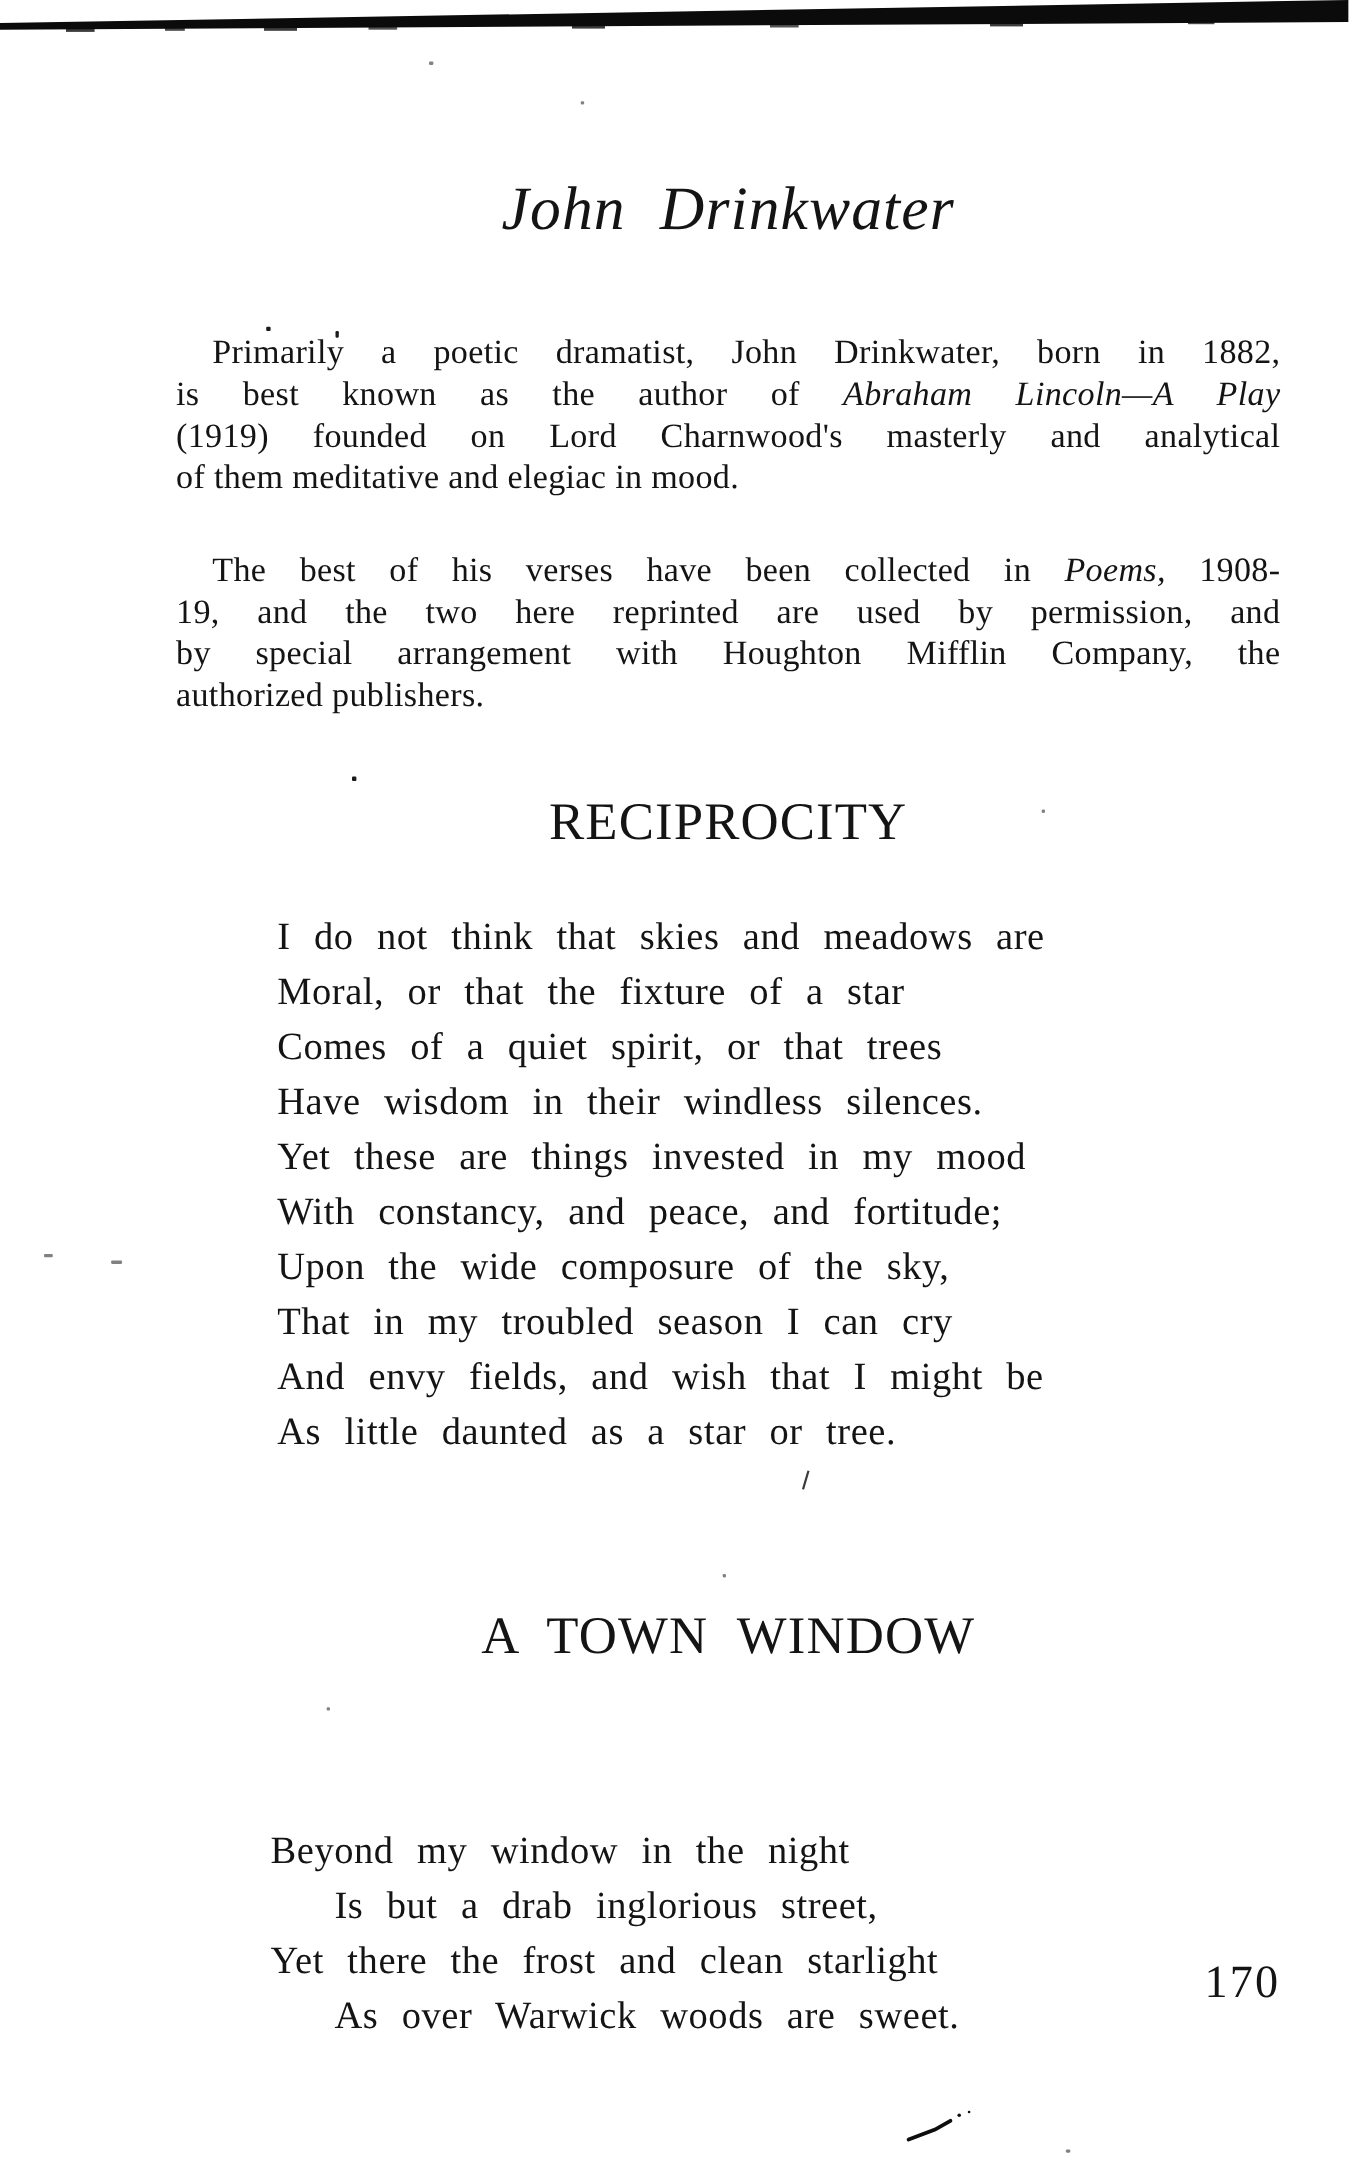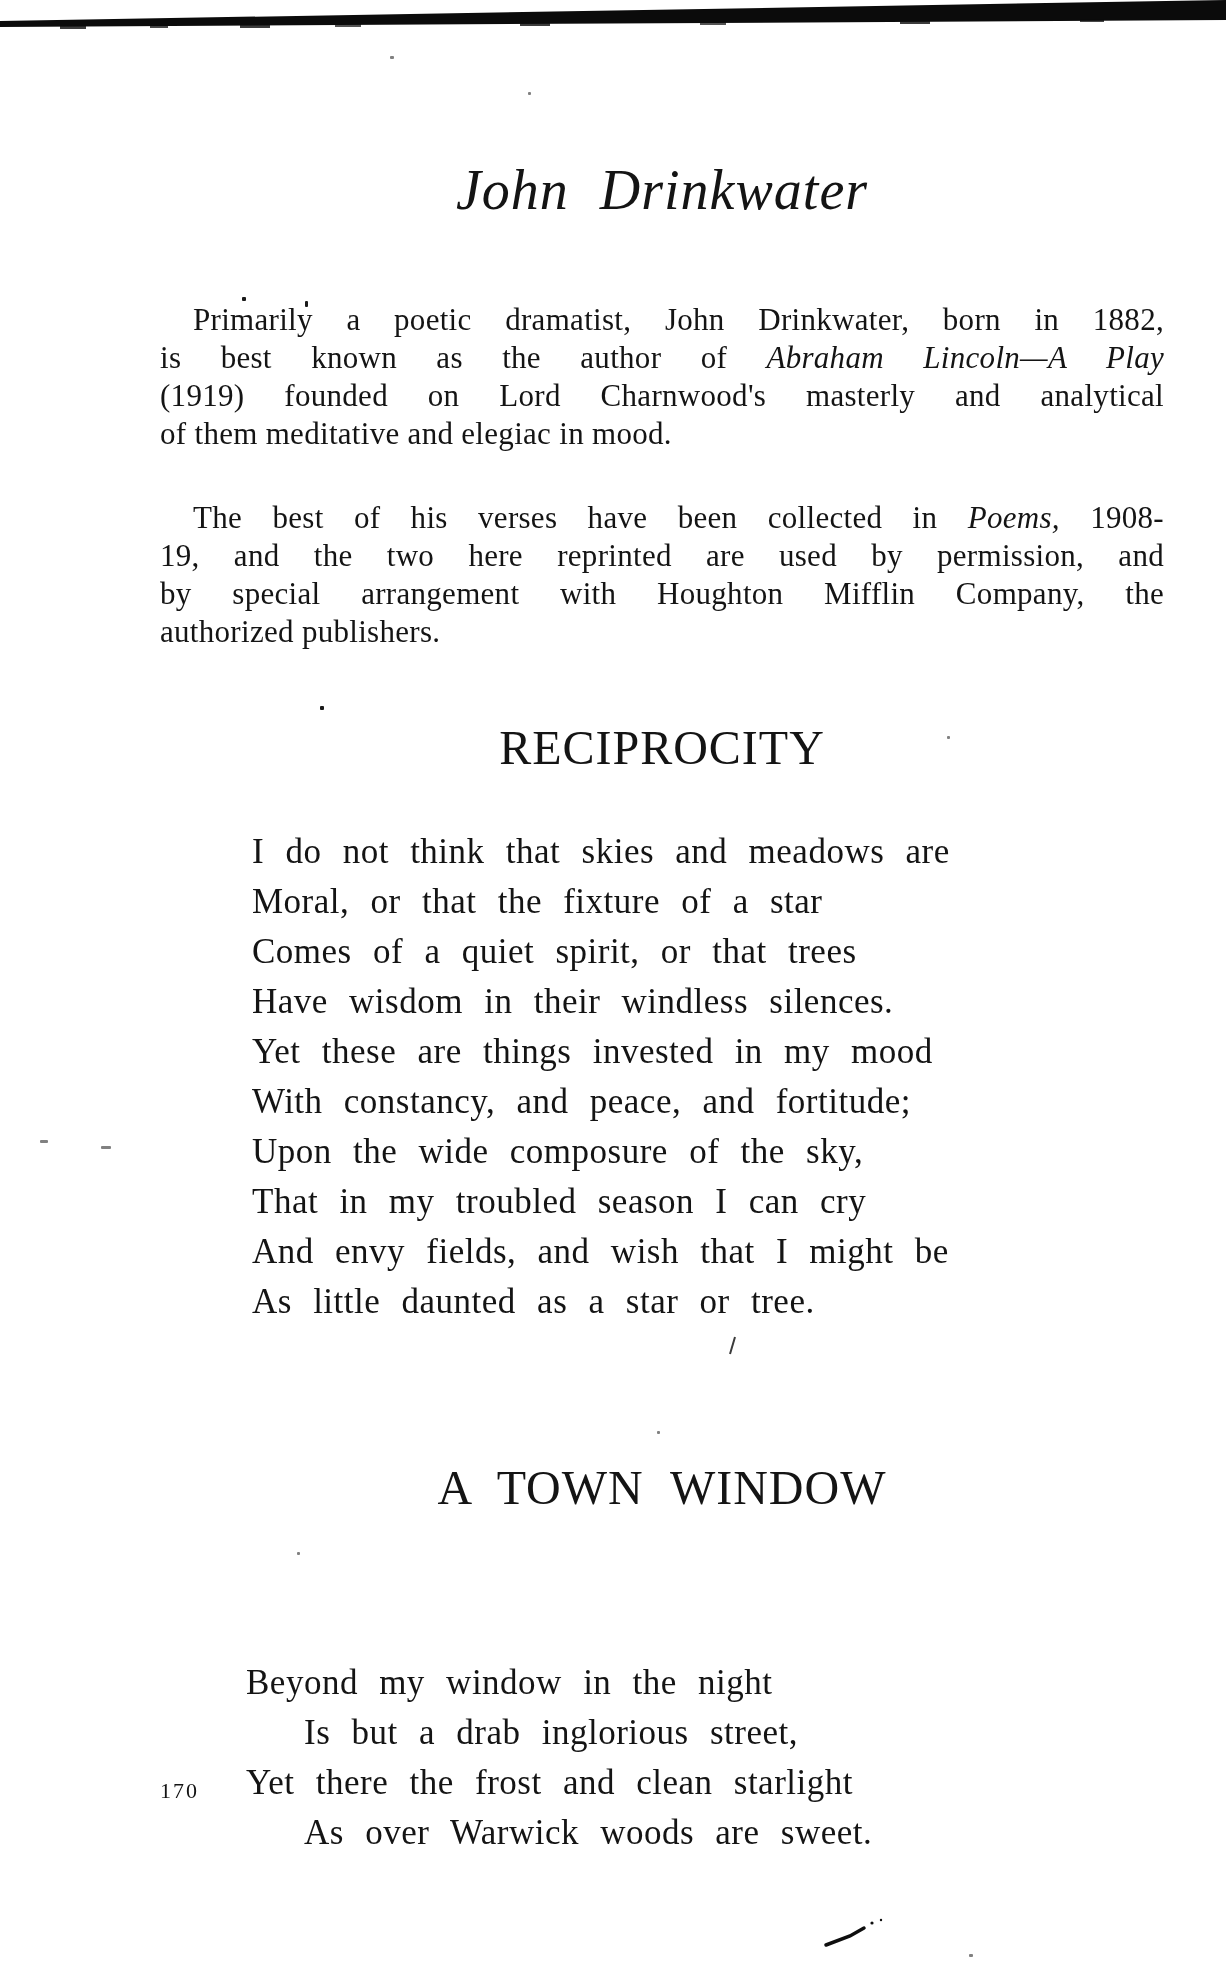--- a/index.html
+++ b/index.html
@@ -55,21 +55,21 @@
     white-space:nowrap;
   }
   #poem-0{top:827px;left:252px;}
   #poem-1{top:1658px;left:246px;}
   .vline{height:50px;}
   .vline.vind{margin-left:58px;}
 
   
   .page-number{
     position:absolute;top:1778px;left:160px;width:1004px;
-    text-align:left;font-size:22px;letter-spacing:2px;
+    text-align:right;font-size:42px;letter-spacing:2px;
   }
 
   
   .speck{position:absolute;background:#1a1a1a;border-radius:1px;}
   .speck.faint{opacity:.55;}
   .stray{position:absolute;}
 </style>
 </head>
 <body>
 

